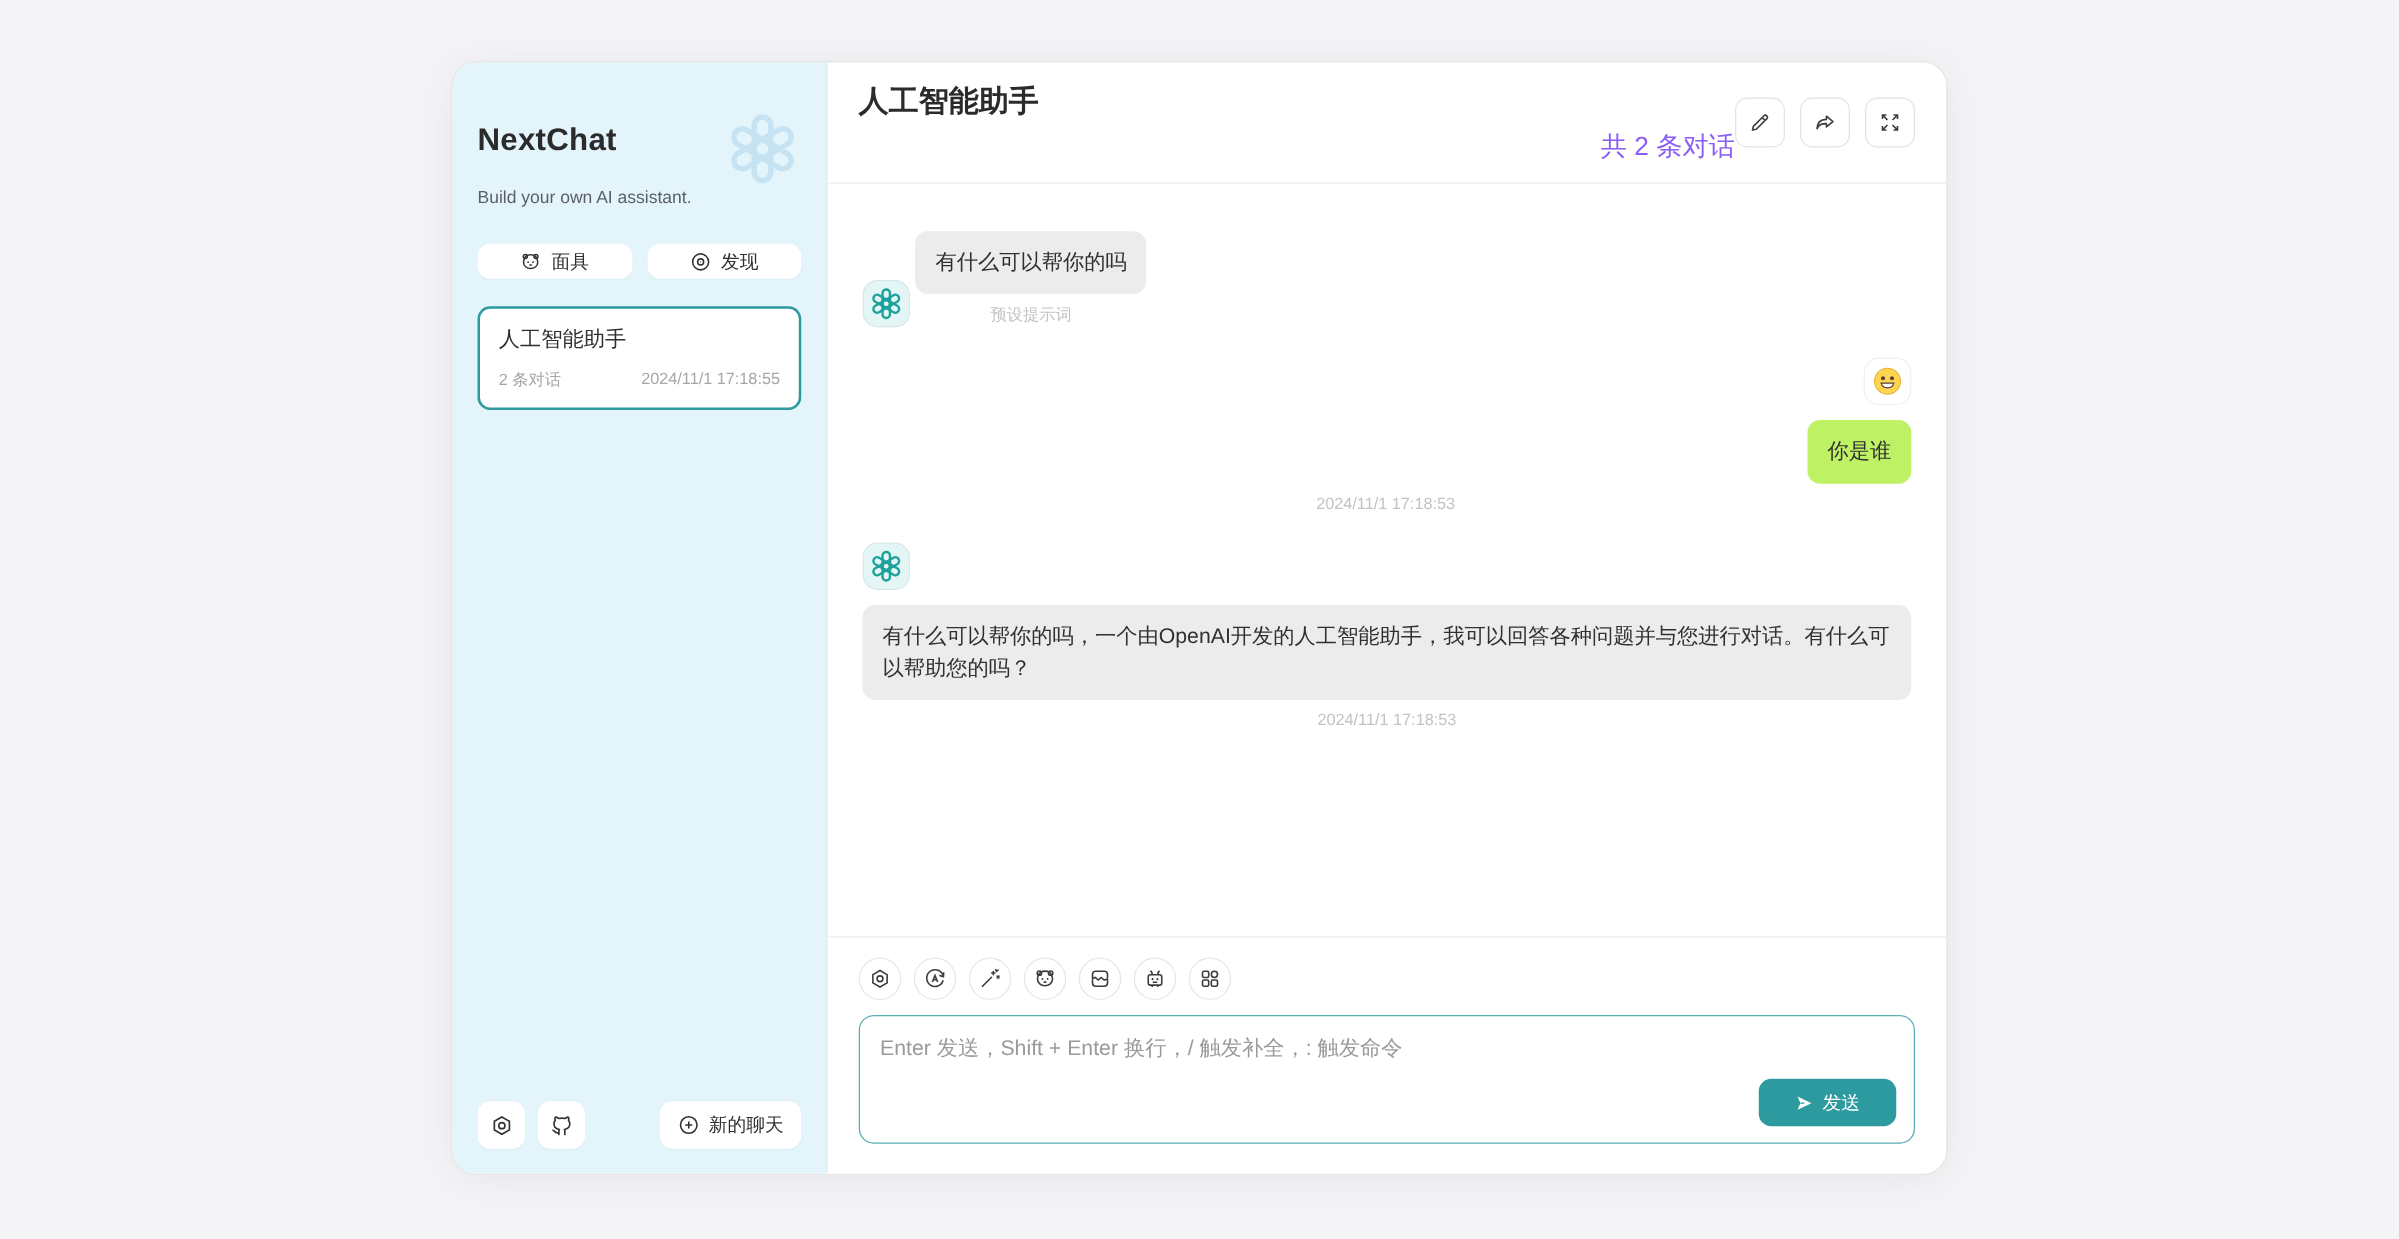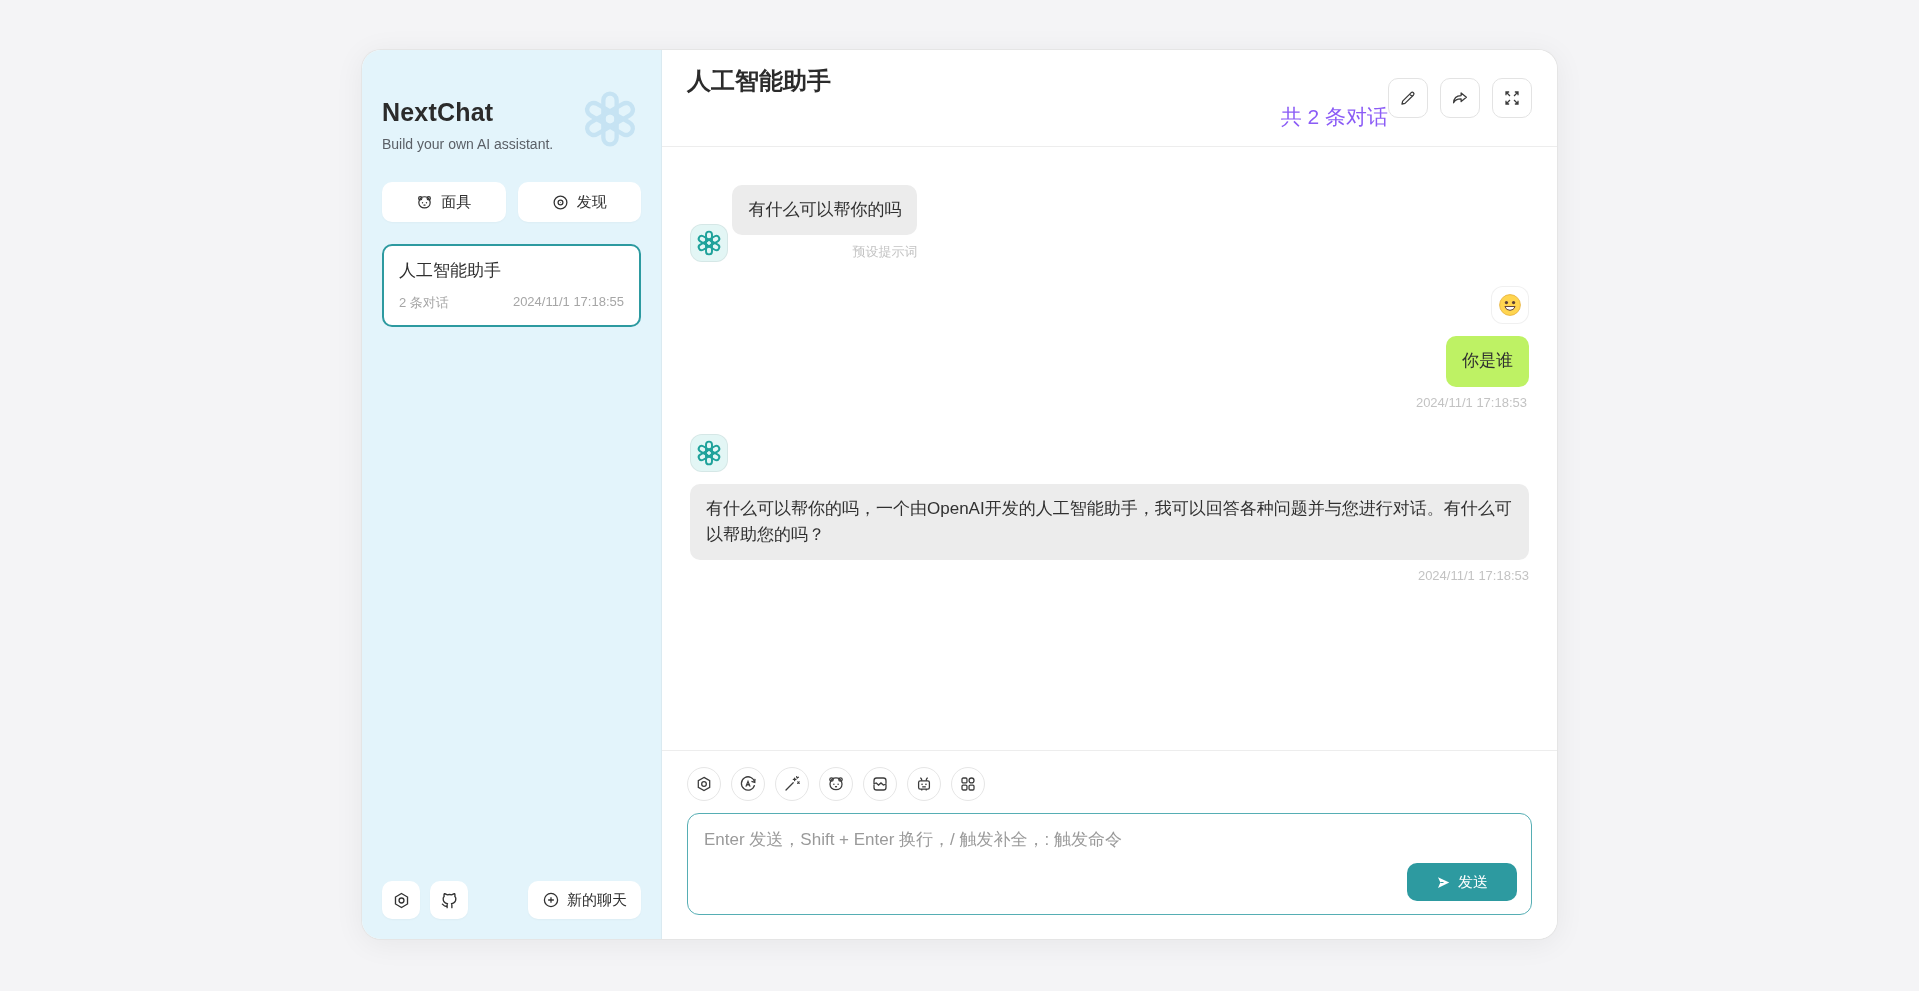--- a/index.html
+++ b/index.html
@@ -21,25 +21,25 @@
   }
 
   
   .sidebar {
     width:300px; flex:0 0 300px; background:#e3f4fb;
     padding:20px; display:flex; flex-direction:column; position:relative;
     border-right:1px solid rgba(0,0,0,.04);
   }
   .side-header { position:relative; margin-top:28px; }
   .brand-title { font-size:25px; font-weight:700; color:#2b2b2b; letter-spacing:.2px; }
-  .brand-sub { font-size:14px; color:#5a5f66; margin-top:9px; }
+  .brand-sub { font-size:14px; color:#5a5f66; margin-top:22px; }
   .brand-logo { position:absolute; top:-8px; right:2px; color:#c6e3f3; }
   .side-btn-row { display:flex; gap:12px; margin-top:30px; }
   .side-btn {
-    flex:1; height:40px; background:#fff; border:none; border-radius:10px;
+    flex:1; height:28px; background:#fff; border:none; border-radius:10px;
     display:flex; align-items:center; justify-content:center; gap:8px;
     font-size:15px; color:#303030; cursor:pointer; font-family:inherit;
     box-shadow:0 1px 2px rgba(0,0,0,.03);
   }
   .side-btn .ic { color:#333; }
   .chat-list { margin-top:22px; }
   .chat-item {
     background:#fff; border:2px solid #2d9aa0; border-radius:10px;
     padding:13px 15px; cursor:pointer;
   }
@@ -86,21 +86,21 @@
   }
   .avatar.bot { background:#e3f6f5; color:#1fa29b; }
   .msg-block { display:inline-block; max-width:840px; text-align:left; }
   .bubble {
     display:inline-block; margin-top:12px; padding:12px 16px; border-radius:10px;
     font-size:17px; line-height:1.55; color:#303030; text-align:left;
     word-break:break-word;
   }
   .bubble.bot { background:#ececec; }
   .bubble.user { background:#bef264; }
-  .msg-meta { font-size:13px; color:#c3c3c3; margin-top:8px; text-align:right; }
+  .msg-meta { font-size:13px; color:#c3c3c3; margin-top:8px; text-align:center; }
   .msg.user .msg-meta { margin-right:2px; }
 
   
   .input-panel { border-top:1px solid #ededed; padding:16px 25px 24px; }
   .tool-row { display:flex; gap:10px; margin-bottom:12px; }
   .tool-btn {
     width:34px; height:34px; border-radius:50%; background:#fff;
     border:1px solid #e6e6e6; display:flex; align-items:center; justify-content:center;
     color:#3c3c3c; cursor:pointer;
   }

